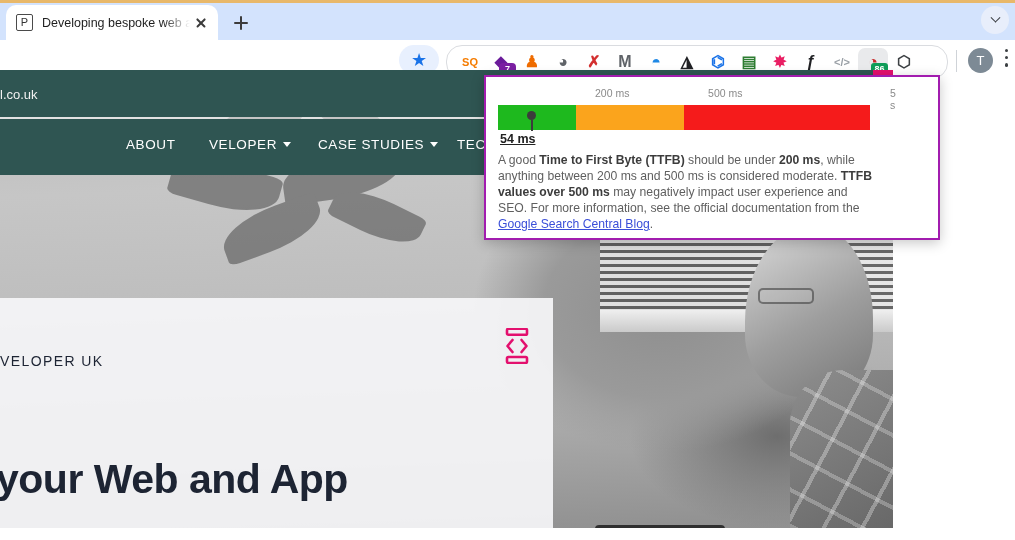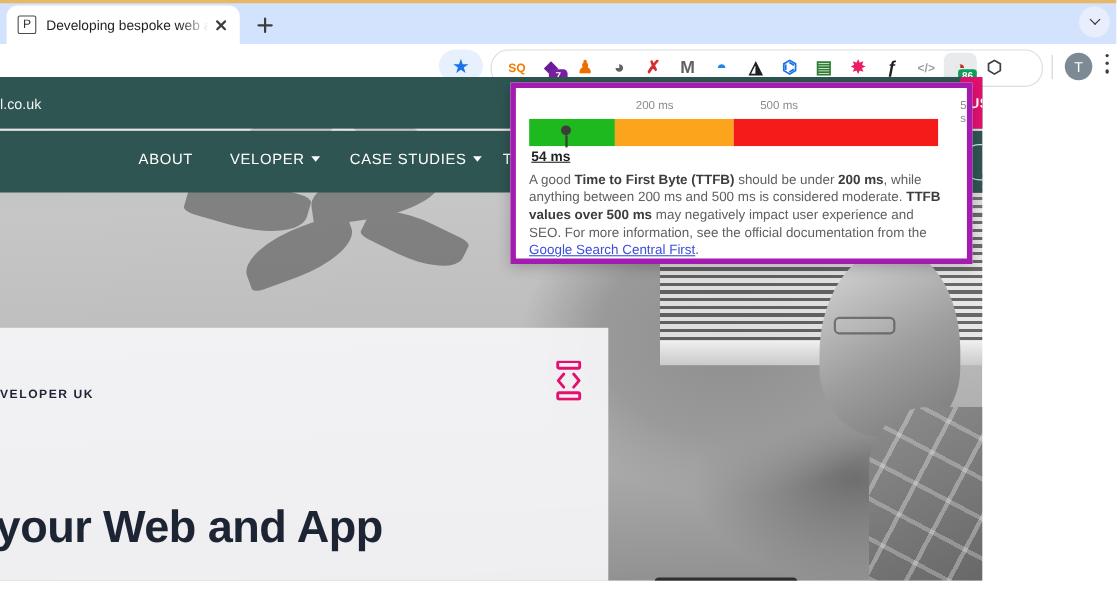--- a/index.html
+++ b/index.html
@@ -218,33 +218,33 @@
     color: #fff; font-size: 13px; letter-spacing: .7px;
   }
 
   
   .hero-card {
     position: absolute; left: -120px; top: 228px; width: 673px; height: 232px;
     background: rgba(245,245,247,.93);
   }
   .hero-eyebrow {
     position: absolute; left: 120px; top: 55px;
-    font-size: 11px; font-weight: 700; letter-spacing: 1.4px; color: #1d2433;
+    font-size: 14px; font-weight: 400; letter-spacing: 1.4px; color: #1d2433;
   }
   .hero-heading {
     position: absolute; left: 116px; top: 158px;
     font-size: 41px; font-weight: 700; color: #1d2433; letter-spacing: -.5px;
     white-space: nowrap;
   }
   .hero-logo { position: absolute; left: 623px; top: 30px; }
 
   
   .popup {
-    position: absolute; left: 464px; top: 75px; width: 420px; height: 165px;
-    background: #ffffff; border: 5px solid #a21caf;
+    position: absolute; left: 484px; top: 75px; width: 456px; height: 165px;
+    background: #ffffff; border: 2px solid #a21caf;
     box-shadow: 0 3px 12px rgba(0,0,0,.22);
   }
   .scale-labels {
     position: absolute; left: 12px; top: 10px; width: 404px; height: 14px;
   }
   .scale-label {
     position: absolute; top: 0; font-size: 10.5px; color: #8a8a8a;
   }
   .bar {
     position: absolute; left: 12px; top: 28px; width: 372px; height: 25px;
@@ -435,16 +435,16 @@
         <div class="scale-label" style="left: 97%;">5 s</div>
       </div>
     <div class="bar" id="ttfb-bar">
         <div class="seg" style="width: 21%; background: rgb(30, 185, 30);"></div>
         <div class="seg" style="width: 29%; background: rgb(251, 164, 28);"></div>
         <div class="seg" style="width: 50%; background: rgb(245, 27, 27);"></div>
       </div>
     <div class="marker-dot" id="marker-dot" style="left: 41.48px;"></div>
     <div class="marker-stem" id="marker-stem" style="left: 45.48px;"></div>
     <div class="marker-value" id="marker-value">54 ms</div>
-    <div class="popup-desc" id="popup-desc">A good <b>Time to First Byte (TTFB)</b> should be under <b>200 ms</b>, while anything between 200 ms and 500 ms is considered moderate. <b>TTFB values over 500 ms</b> may negatively impact user experience and SEO. For more information, see the official documentation from the <a class="popup-link" href="#">Google Search Central First</a>.</div>
+    <div class="popup-desc" id="popup-desc">A good <b>Time to First Byte (TTFB)</b> should be under <b>200 ms</b>, while anything between 200 ms and 500 ms is considered moderate. <b>TTFB values over 500 ms</b> may negatively impact user experience and SEO. For more information, see the official documentation from the <a class="popup-link" href="#">Google Search Central Blog</a>.</div>
   </div>
 
 </div>
 
 </body></html>

